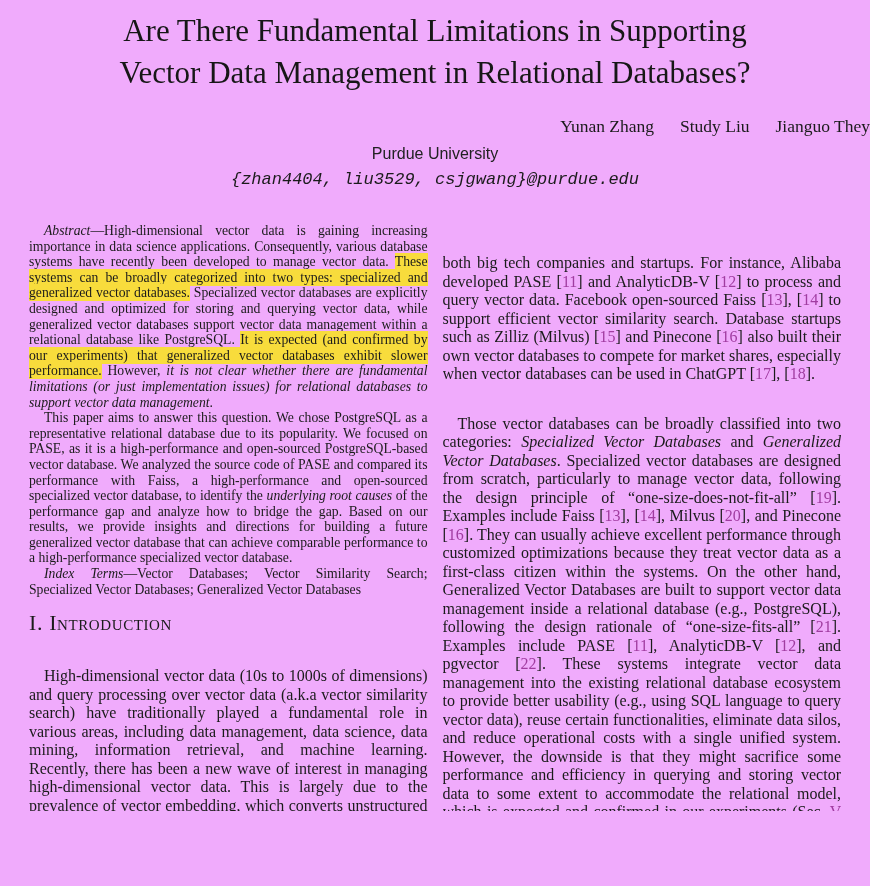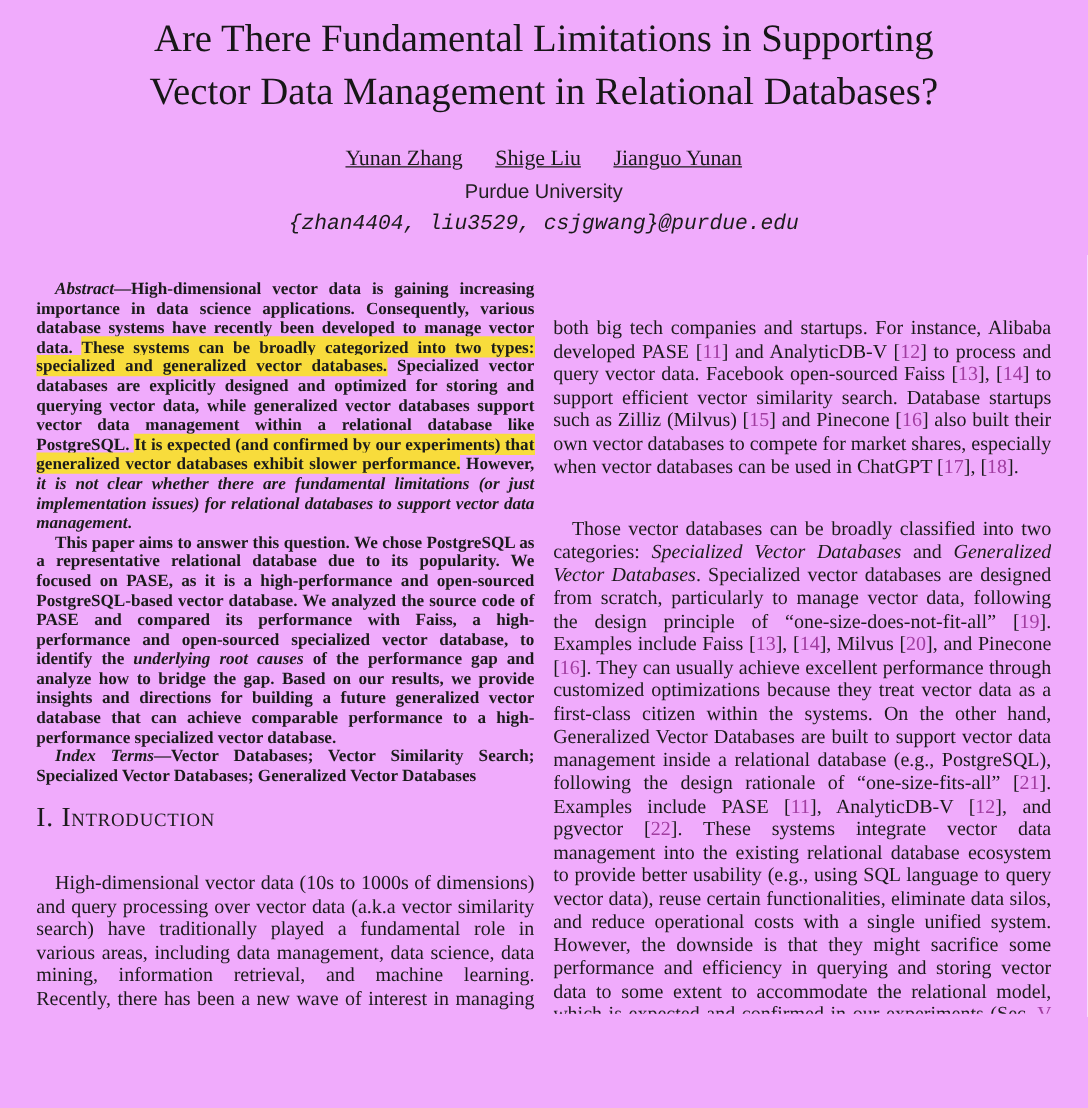--- a/index.html
+++ b/index.html
@@ -3,50 +3,50 @@
 <meta charset="utf-8">
 <style>
   html,body{margin:0;padding:0;background:#ffffff;}
   .page{
     width:870px;height:886px;overflow:hidden;position:relative;
     background:#f0abfc;color:#1b1b1b;
     font-family:"Liberation Serif", serif;
   }
   .title-block{margin-top:10px;text-align:center;}
   .title-line{font-size:31px;line-height:42px;font-weight:400;color:#171717;}
-  .authors-row{margin-top:22px;display:flex;justify-content:center;gap:26px;font-size:17.5px;text-decoration:underline;}
+  .authors-row{margin-top:22px;display:flex;justify-content:flex-end;gap:26px;font-size:17.5px;}
   .affiliation{margin-top:8px;text-align:center;font-family:"Liberation Sans", sans-serif;font-size:16px;color:#222;}
   .email{margin-top:7px;text-align:center;font-style:italic;font-size:17px;font-family:Liberation Mono, monospace;}
   .columns{display:flex;gap:15px;padding:0 29px;margin-top:34px;height:588px;overflow:hidden;}
   .col{width:406px;text-align:justify;overflow:hidden;}
   .col p{margin:0;text-indent:15px;}
   .col p.noindent{text-indent:0;}
-  p.abstract{font-weight:bold;font-size:13.7px;line-height:15.6px;}
+  p.abstract{font-weight:normal;font-size:13.7px;line-height:15.6px;}
   p.body{font-size:16px;line-height:18.5px;margin-top:31px;}
   .section-heading{
     text-align:left;font-variant:small-caps;font-size:22px;
     margin:13px 0 9px 0;letter-spacing:0.6px;color:#1b1b1b;
   }
   .i{font-style:italic;}
   .b{font-weight:normal;}
   .hl{background:var(--hl,#F8DC3C);box-decoration-break:clone;-webkit-box-decoration-break:clone;padding:1px 0;}
   .cite-num,.ref{color:var(--cite,#A03CA0);}
 </style>
 </head>
 <body>
 
 <div class="page">
   <div class="title-block">
     <div class="title-line">Are There Fundamental Limitations in Supporting</div>
     <div class="title-line">Vector Data Management in Relational Databases?</div>
   </div>
   <div class="authors-row">
     <span>Yunan Zhang</span>
-    <span>Shige Liu</span>
-    <span>Jianguo Yunan</span>
+    <span>Study Liu</span>
+    <span>Jianguo They</span>
   </div>
   <div class="affiliation">Purdue University</div>
   <div class="email">{zhan4404, liu3529, csjgwang}@purdue.edu</div>
   <div class="columns">
     <div class="col">
         <p class="abstract"><span class="i">Abstract</span><span>—High-dimensional vector data is gaining increasing importance in data science applications. Consequently, various database systems have recently been developed to manage vector data. </span><span class="hl">These systems can be broadly categorized into two types: specialized and generalized vector databases.</span><span> Specialized vector databases are explicitly designed and optimized for storing and querying vector data, while generalized vector databases support vector data management within a relational database like PostgreSQL. </span><span class="hl">It is expected (and confirmed by our experiments) that generalized vector databases exhibit slower performance.</span><span> However, </span><span class="i">it is not clear whether there are fundamental limitations (or just implementation issues) for relational databases to support vector data management</span><span>.</span></p>
         <p class="abstract"><span>This paper aims to answer this question. We chose PostgreSQL as a representative relational database due to its popularity. We focused on PASE, as it is a high-performance and open-sourced PostgreSQL-based vector database. We analyzed the source code of PASE and compared its performance with Faiss, a high-performance and open-sourced specialized vector database, to identify the </span><span class="i">underlying root causes</span><span> of the performance gap and analyze how to bridge the gap. Based on our results, we provide insights and directions for building a future generalized vector database that can achieve comparable performance to a high-performance specialized vector database.</span></p>
         <p class="abstract"><span class="i">Index Terms</span><span>—Vector Databases; Vector Similarity Search; Specialized Vector Databases; Generalized Vector Databases</span></p>
         <div class="section-heading">I. Introduction</div>
         <p class="body"><span>High-dimensional vector data (10s to 1000s of dimensions) and query processing over vector data (a.k.a vector similarity search) have traditionally played a fundamental role in various areas, including data management, data science, data mining, information retrieval, and machine learning. Recently, there has been a new wave of interest in managing high-dimensional vector data. This is largely due to the prevalence of vector embedding, which converts unstructured data into learned vector representations, e.g., item2vec </span></p>

